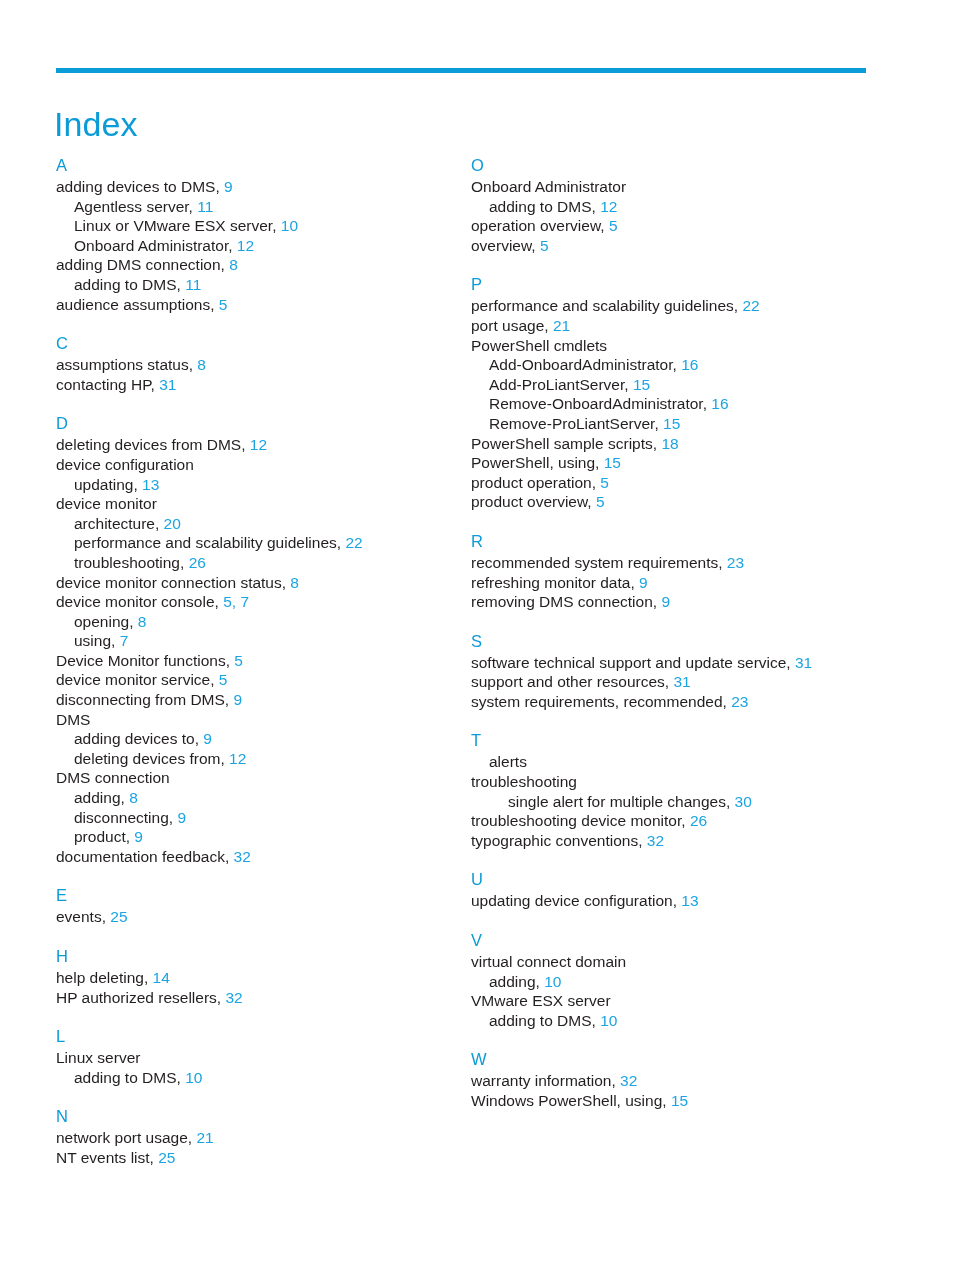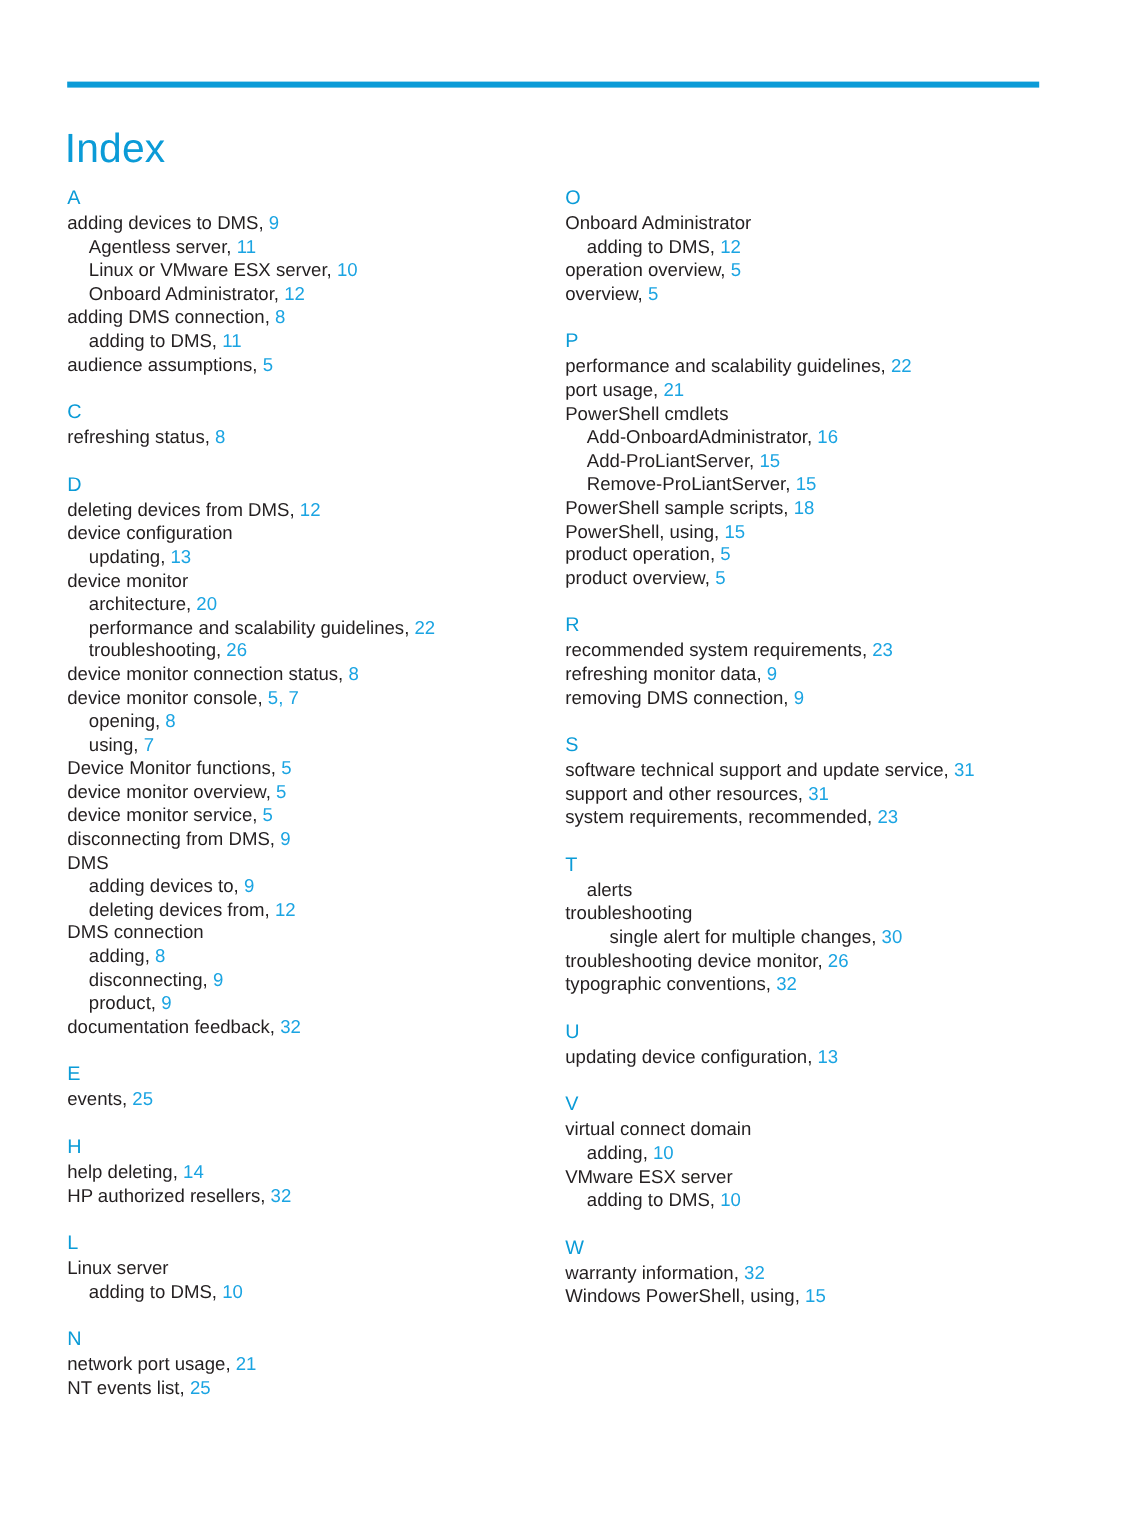--- a/index.html
+++ b/index.html
@@ -104,37 +104,37 @@
           <div class="entry lvl1"><span>adding devices to DMS,</span> <span class="pg">9</span></div>
           <div class="entry lvl2"><span>Agentless server,</span> <span class="pg">11</span></div>
           <div class="entry lvl2"><span>Linux or VMware ESX server,</span> <span class="pg">10</span></div>
           <div class="entry lvl2"><span>Onboard Administrator,</span> <span class="pg">12</span></div>
           <div class="entry lvl1"><span>adding DMS connection,</span> <span class="pg">8</span></div>
           <div class="entry lvl2"><span>adding to DMS,</span> <span class="pg">11</span></div>
           <div class="entry lvl1"><span>audience assumptions,</span> <span class="pg">5</span></div>
         </div>
         <div class="section">
           <div class="section-letter">C</div>
-          <div class="entry lvl1"><span>refreshing status,</span> <span class="pg">8</span></div>
+          <div class="entry lvl1"><span>assumptions status,</span> <span class="pg">8</span></div>
+          <div class="entry lvl1"><span>contacting HP,</span> <span class="pg">31</span></div>
         </div>
         <div class="section">
           <div class="section-letter">D</div>
           <div class="entry lvl1"><span>deleting devices from DMS,</span> <span class="pg">12</span></div>
           <div class="entry lvl1"><span>device configuration</span></div>
           <div class="entry lvl2"><span>updating,</span> <span class="pg">13</span></div>
           <div class="entry lvl1"><span>device monitor</span></div>
           <div class="entry lvl2"><span>architecture,</span> <span class="pg">20</span></div>
           <div class="entry lvl2"><span>performance and scalability guidelines,</span> <span class="pg">22</span></div>
           <div class="entry lvl2"><span>troubleshooting,</span> <span class="pg">26</span></div>
           <div class="entry lvl1"><span>device monitor connection status,</span> <span class="pg">8</span></div>
           <div class="entry lvl1"><span>device monitor console,</span> <span class="pg">5, 7</span></div>
           <div class="entry lvl2"><span>opening,</span> <span class="pg">8</span></div>
           <div class="entry lvl2"><span>using,</span> <span class="pg">7</span></div>
           <div class="entry lvl1"><span>Device Monitor functions,</span> <span class="pg">5</span></div>
-          <div class="entry lvl1"><span>device monitor overview,</span> <span class="pg">5</span></div>
           <div class="entry lvl1"><span>device monitor service,</span> <span class="pg">5</span></div>
           <div class="entry lvl1"><span>disconnecting from DMS,</span> <span class="pg">9</span></div>
           <div class="entry lvl1"><span>DMS</span></div>
           <div class="entry lvl2"><span>adding devices to,</span> <span class="pg">9</span></div>
           <div class="entry lvl2"><span>deleting devices from,</span> <span class="pg">12</span></div>
           <div class="entry lvl1"><span>DMS connection</span></div>
           <div class="entry lvl2"><span>adding,</span> <span class="pg">8</span></div>
           <div class="entry lvl2"><span>disconnecting,</span> <span class="pg">9</span></div>
           <div class="entry lvl2"><span>product,</span> <span class="pg">9</span></div>
           <div class="entry lvl1"><span>documentation feedback,</span> <span class="pg">32</span></div>
@@ -167,20 +167,21 @@
           <div class="entry lvl1"><span>operation overview,</span> <span class="pg">5</span></div>
           <div class="entry lvl1"><span>overview,</span> <span class="pg">5</span></div>
         </div>
         <div class="section">
           <div class="section-letter">P</div>
           <div class="entry lvl1"><span>performance and scalability guidelines,</span> <span class="pg">22</span></div>
           <div class="entry lvl1"><span>port usage,</span> <span class="pg">21</span></div>
           <div class="entry lvl1"><span>PowerShell cmdlets</span></div>
           <div class="entry lvl2"><span>Add-OnboardAdministrator,</span> <span class="pg">16</span></div>
           <div class="entry lvl2"><span>Add-ProLiantServer,</span> <span class="pg">15</span></div>
+          <div class="entry lvl2"><span>Remove-OnboardAdministrator,</span> <span class="pg">16</span></div>
           <div class="entry lvl2"><span>Remove-ProLiantServer,</span> <span class="pg">15</span></div>
           <div class="entry lvl1"><span>PowerShell sample scripts,</span> <span class="pg">18</span></div>
           <div class="entry lvl1"><span>PowerShell, using,</span> <span class="pg">15</span></div>
           <div class="entry lvl1"><span>product operation,</span> <span class="pg">5</span></div>
           <div class="entry lvl1"><span>product overview,</span> <span class="pg">5</span></div>
         </div>
         <div class="section">
           <div class="section-letter">R</div>
           <div class="entry lvl1"><span>recommended system requirements,</span> <span class="pg">23</span></div>
           <div class="entry lvl1"><span>refreshing monitor data,</span> <span class="pg">9</span></div>

